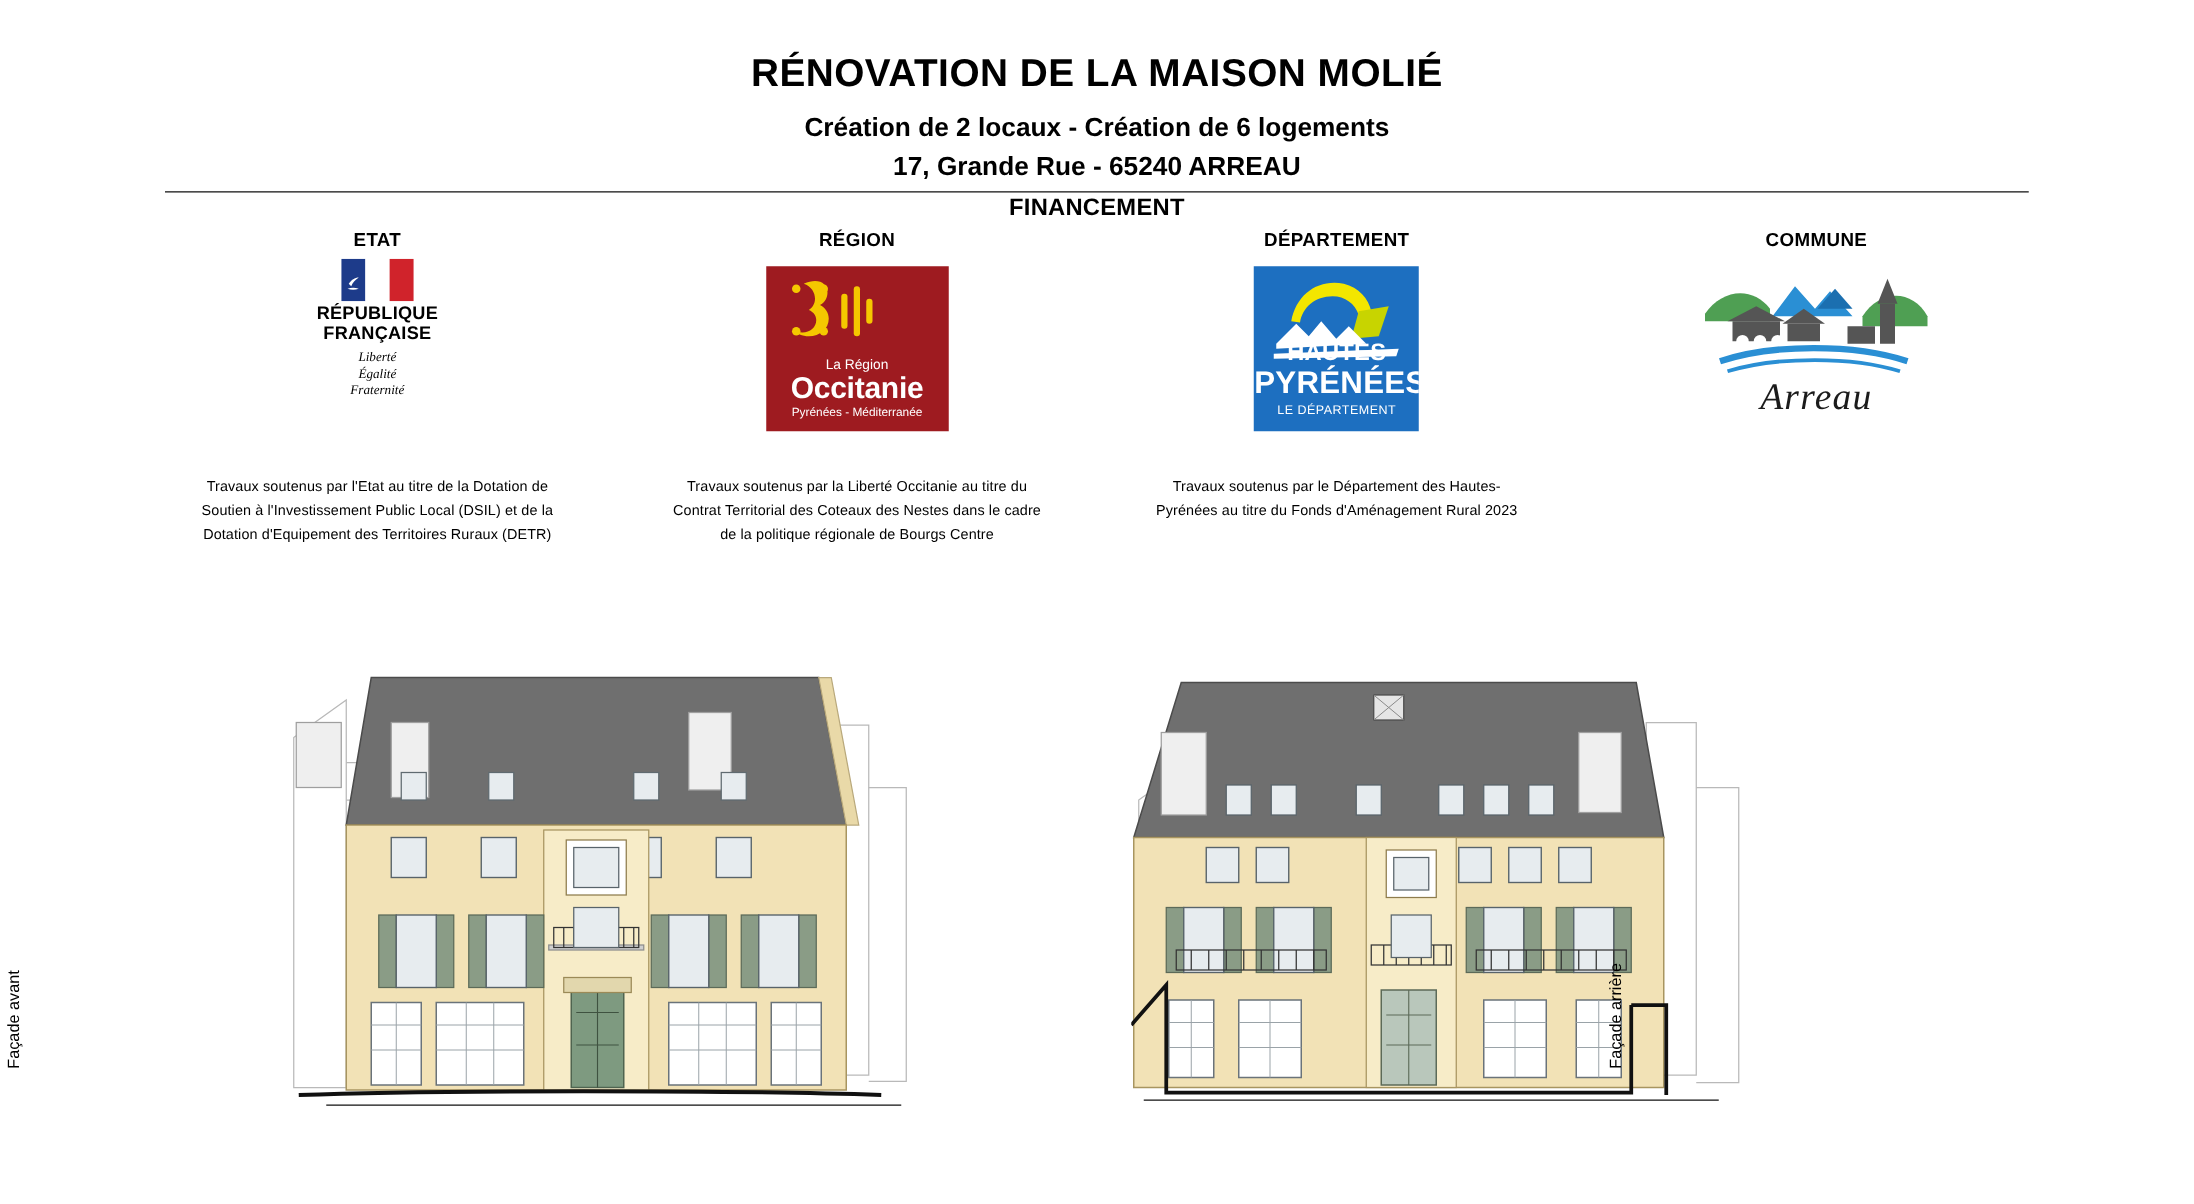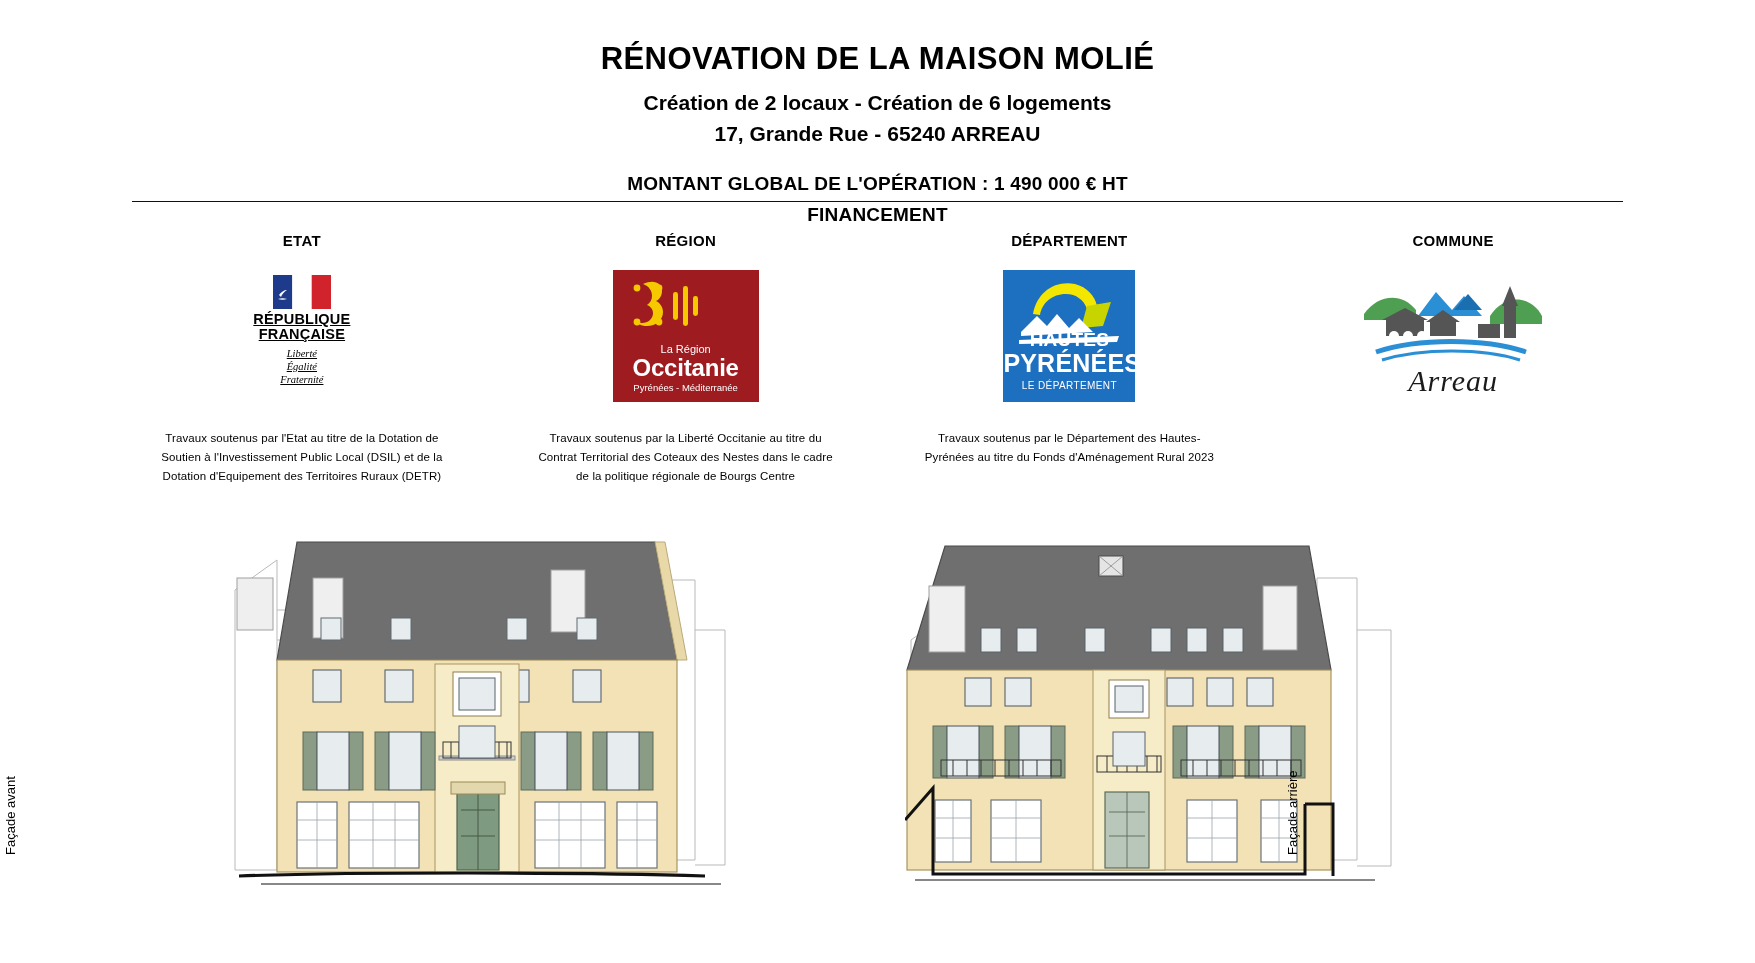--- a/index.html
+++ b/index.html
@@ -78,23 +78,22 @@
   }
   .funder-title {
     font-size: 15px;
     font-weight: bold;
     letter-spacing: 0.3px;
   }
   .logo-box {
     height: 150px;
     margin-top: 12px;
     display: flex;
-    align-items: center;
+    align-items: flex-start;
     justify-content: center;
-    text-decoration: underline;
   }
   .funder-note {
     font-size: 11.5px;
     line-height: 1.65;
     margin: 18px auto 0 auto;
     width: 78%;
     letter-spacing: 0.1px;
     text-align: center;
   }
 
@@ -217,21 +216,20 @@
 </style>
 </head>
 <body>
 
 <div class="page">
 
   <div class="header">
     <div class="title-main">RÉNOVATION DE LA MAISON MOLIÉ</div>
     <div class="title-sub1">Création de 2 locaux - Création de 6 logements</div>
     <div class="title-sub2">17, Grande Rue - 65240 ARREAU</div>
-    <div class="amount">MONTANT GLOBAL DE L'OPÉRATION : 1 490 000 € HT</div>
     <div class="financement-wrap">
       <div class="hrule"></div>
       <div class="financement">FINANCEMENT</div>
     </div>
   </div>
 
   <div class="funders">
 
     <div class="funder">
       <div class="funder-title">ETAT</div>

